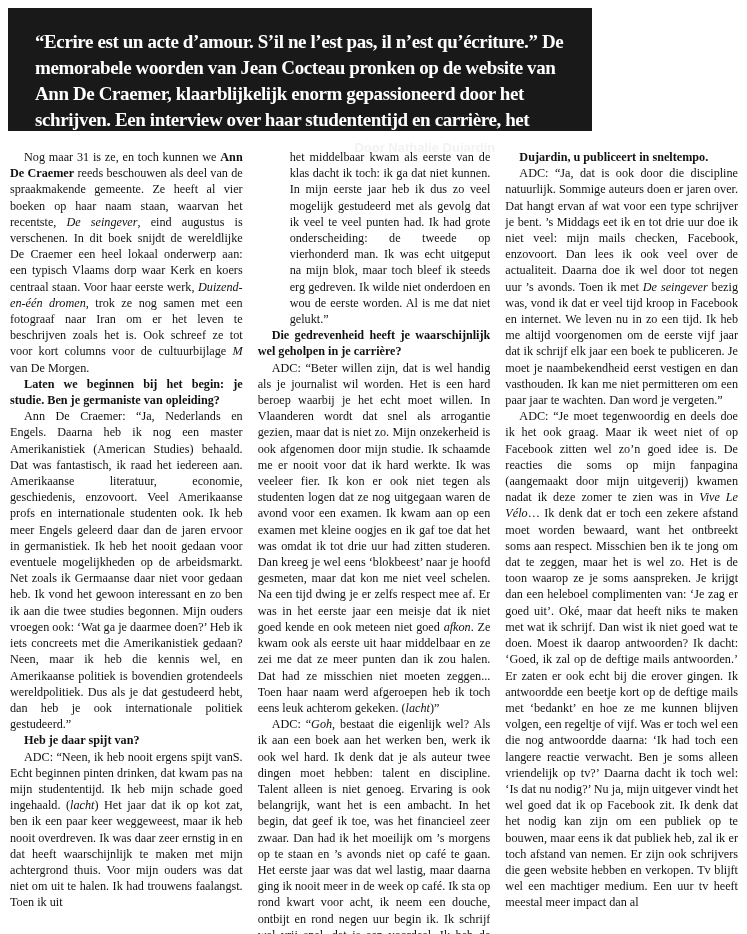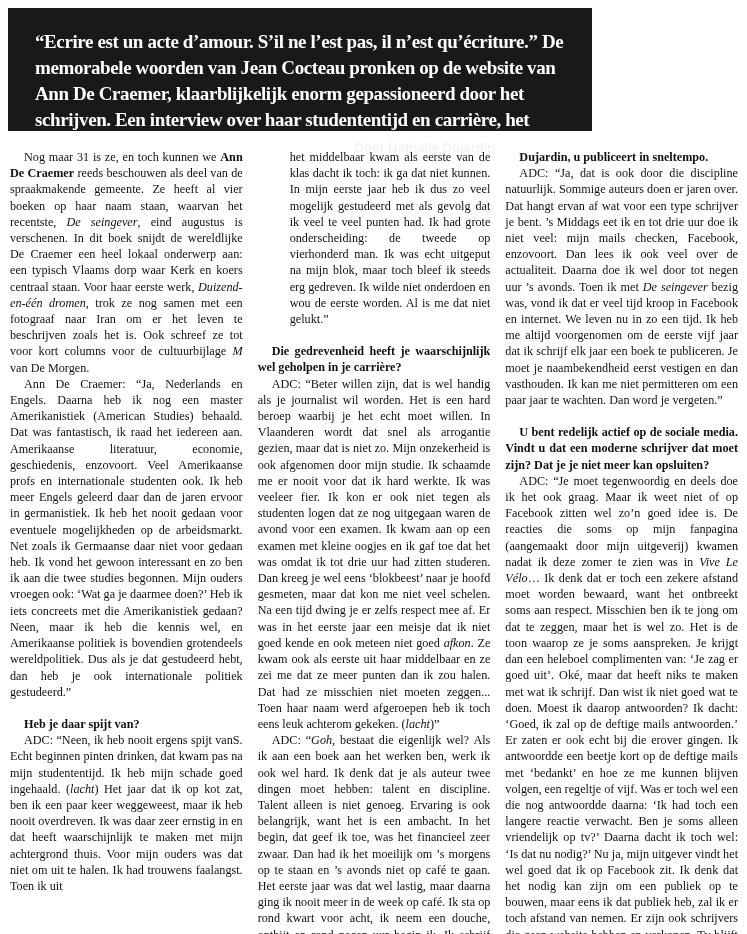--- a/index.html
+++ b/index.html
@@ -46,49 +46,49 @@
     overflow: hidden;
     font-size: 12.2px;
     line-height: 16.2px;
     text-align: justify;
     color: #111;
     hyphens: auto;
     -webkit-hyphens: auto;
   }
   .column p { margin: 0; text-indent: 14px; }
   .column p.cont { text-indent: 0; margin-left: 32px; }
-  .column p.question { font-weight: bold; margin-top: 16px; }
+  .column p.question { font-weight: bold; }
   .column p.question:first-child { margin-top: 0; }
 </style>
 </head>
 <body>
 
 <div class="page">
 
   <div class="banner">
     <div class="banner-inner">
       <span class="headline">“Ecrire est un acte d’amour. S’il ne l’est pas, il n’est qu’écriture.” De memorabele woorden van Jean Cocteau pronken op de website van Ann De Craemer, klaarblijkelijk enorm gepassioneerd door het schrijven. Een interview over haar studententijd en carrière, het landelijke Vlaanderen en Facebook.</span>
       <span class="byline">Door Nathalie Dujardin</span>
     </div>
   </div>
 
   <div class="content">
     <div class="column">
         <p class="body">Nog maar 31 is ze, en toch kunnen we <b>Ann De Craemer</b> reeds beschouwen als deel van de spraakmakende gemeente. Ze heeft al vier boeken op haar naam staan, waarvan het recentste, <i>De seingever</i>, eind augustus is verschenen. In dit boek snijdt de wereldlijke De Craemer een heel lokaal onderwerp aan: een typisch Vlaams dorp waar Kerk en koers centraal staan. Voor haar eerste werk, <i>Duizend-en-één dromen</i>, trok ze nog samen met een fotograaf naar Iran om er het leven te beschrijven zoals het is. Ook schreef ze tot voor kort columns voor de cultuurbijlage <i>M</i> van De Morgen.</p>
+        <p class="question">Laten we beginnen bij het begin: je studie. Ben je germaniste van opleiding?</p>
         <p class="answer">Ann De Craemer: “Ja, Nederlands en Engels. Daarna heb ik nog een master Amerikanistiek (American Studies) behaald. Dat was fantastisch, ik raad het iedereen aan. Amerikaanse literatuur, economie, geschiedenis, enzovoort. Veel Amerikaanse profs en internationale studenten ook. Ik heb meer Engels geleerd daar dan de jaren ervoor in germanistiek. Ik heb het nooit gedaan voor eventuele mogelijkheden op de arbeidsmarkt. Net zoals ik Germaanse daar niet voor gedaan heb. Ik vond het gewoon interessant en zo ben ik aan die twee studies begonnen. Mijn ouders vroegen ook: ‘Wat ga je daarmee doen?’ Heb ik iets concreets met die Amerikanistiek gedaan? Neen, maar ik heb die kennis wel, en Amerikaanse politiek is bovendien grotendeels wereldpolitiek. Dus als je dat gestudeerd hebt, dan heb je ook internationale politiek gestudeerd.”</p>
         <p class="question">Heb je daar spijt van?</p>
         <p class="answer">ADC: “Neen, ik heb nooit ergens spijt vanS. Echt beginnen pinten drinken, dat kwam pas na mijn studententijd. Ik heb mijn schade goed ingehaald. (<i>lacht</i>) Het jaar dat ik op kot zat, ben ik een paar keer weggeweest, maar ik heb nooit overdreven. Ik was daar zeer ernstig in en dat heeft waarschijnlijk te maken met mijn achtergrond thuis. Voor mijn ouders was dat niet om  uit te halen. Ik had trouwens faalangst. Toen ik uit</p>
       </div>
     <div class="column">
         <p class="cont">het middelbaar kwam als eerste van de klas dacht ik toch: ik ga dat niet kunnen. In mijn eerste jaar heb ik dus zo veel mogelijk gestudeerd met als gevolg dat ik veel te veel punten had. Ik had grote onderscheiding: de tweede op vierhonderd man. Ik was echt uitgeput na mijn blok, maar toch bleef ik steeds erg gedreven. Ik wilde niet onderdoen en wou de eerste worden. Al is me dat niet gelukt.”</p>
         <p class="question">Die gedrevenheid heeft je waarschijnlijk wel geholpen in je carrière?</p>
         <p class="answer">ADC: “Beter willen zijn, dat is wel handig als je journalist wil worden. Het is een hard beroep waarbij je het echt moet willen. In Vlaanderen wordt dat snel als arrogantie gezien, maar dat is niet zo. Mijn onzekerheid is ook afgenomen door mijn studie. Ik schaamde me er nooit voor dat ik hard werkte. Ik was veeleer fier. Ik kon er ook niet tegen als studenten logen dat ze nog uitgegaan waren de avond voor een examen. Ik kwam aan op een examen met kleine oogjes en ik gaf toe dat het was omdat ik tot drie uur had zitten studeren. Dan kreeg je wel eens ‘blokbeest’ naar je hoofd gesmeten, maar dat kon me niet veel schelen. Na een tijd dwing je er zelfs respect mee af. Er was in het eerste jaar een meisje dat ik niet goed kende en ook meteen niet goed <i>afkon</i>. Ze kwam ook als eerste uit haar middelbaar en ze zei me dat ze meer punten dan ik zou halen. Dat had ze misschien niet moeten zeggen... Toen haar naam werd afgeroepen heb ik toch eens leuk achterom gekeken. (<i>lacht</i>)”</p>
         <p class="answer">ADC: “<i>Goh</i>, bestaat die eigenlijk wel? Als ik aan een boek aan het werken ben, werk ik ook wel hard. Ik denk dat je als auteur twee dingen moet hebben: talent en discipline. Talent alleen is niet genoeg. Ervaring is ook belangrijk, want het is een ambacht. In het begin, dat geef ik toe, was het financieel zeer zwaar. Dan had ik het moeilijk om ’s morgens op te staan en ’s avonds niet op café te gaan. Het eerste jaar was dat wel lastig, maar daarna ging ik nooit meer in de week op café. Ik sta op rond kwart voor acht, ik neem een douche, ontbijt en rond negen uur begin ik. Ik schrijf wel vrij snel, dat is een voordeel. Ik heb de afgelopen jaren drie boeken geschreven.”</p>
       </div>
     <div class="column">
         <p class="question">Dujardin, u publiceert in sneltempo.</p>
         <p class="answer">ADC: “Ja, dat is ook door die discipline natuurlijk. Sommige auteurs doen er jaren over. Dat hangt ervan af wat voor een type schrijver je bent. ’s Middags eet ik en tot drie uur doe ik niet veel: mijn mails checken, Facebook, enzovoort. Dan lees ik ook veel over de actualiteit. Daarna doe ik wel door tot negen uur ’s avonds. Toen ik met <i>De seingever</i> bezig was, vond ik dat er veel tijd kroop in Facebook en internet. We leven nu in zo een tijd. Ik heb me altijd voorgenomen om de eerste vijf jaar dat ik schrijf elk jaar een boek te publiceren. Je moet je naambekendheid eerst vestigen en dan vasthouden. Ik kan me niet permitteren om een paar jaar te wachten. Dan word je vergeten.”</p>
-        <p class="question">U bent redelijk actief op de sociale media. Vindt u dat een moderne schrijver dat moet zijn? Dat je je niet meer kan opsluiten?</p>
         <p class="answer">ADC: “Je moet tegenwoordig en deels doe ik het ook graag. Maar ik weet niet of op Facebook zitten wel zo’n goed idee is. De reacties die soms op mijn fanpagina (aangemaakt door mijn uitgeverij) kwamen nadat ik deze zomer te zien was in <i>Vive Le Vélo</i>… Ik denk dat er toch een zekere afstand moet worden bewaard, want het ontbreekt soms aan respect. Misschien ben ik te jong om dat te zeggen, maar het is wel zo. Het is de toon waarop ze je soms aanspreken. Je krijgt dan een heleboel complimenten van: ‘Je zag er goed uit’. Oké, maar dat heeft niks te maken met wat ik schrijf. Dan wist ik niet goed wat te doen. Moest ik daarop antwoorden? Ik dacht: ‘Goed, ik zal op de deftige mails antwoorden.’ Er zaten er ook echt bij die erover gingen. Ik antwoordde een beetje kort op de deftige mails met ‘bedankt’ en hoe ze me kunnen blijven volgen, een regeltje of vijf. Was er toch wel een die nog antwoordde daarna: ‘Ik had toch een langere reactie verwacht. Ben je soms alleen vriendelijk op tv?’ Daarna dacht ik toch wel: ‘Is dat nu nodig?’ Nu ja, mijn uitgever vindt het wel goed dat ik op Facebook zit. Ik denk dat het nodig kan zijn om een publiek op te bouwen, maar eens ik dat publiek heb, zal ik er toch afstand van nemen. Er zijn ook schrijvers die geen website hebben en verkopen. Tv blijft wel een machtiger medium. Een uur tv heeft meestal meer impact dan al</p>
       </div>
   </div>
 
 </div>
 
 </body></html>

